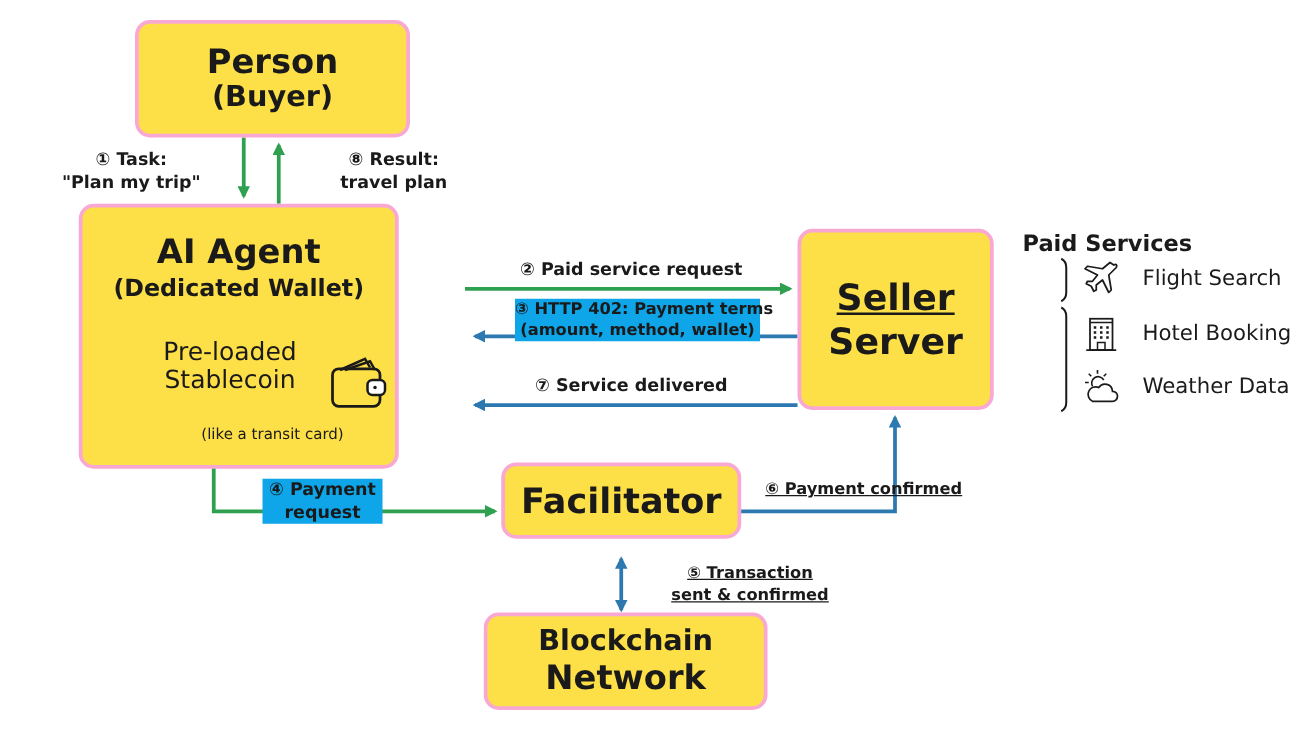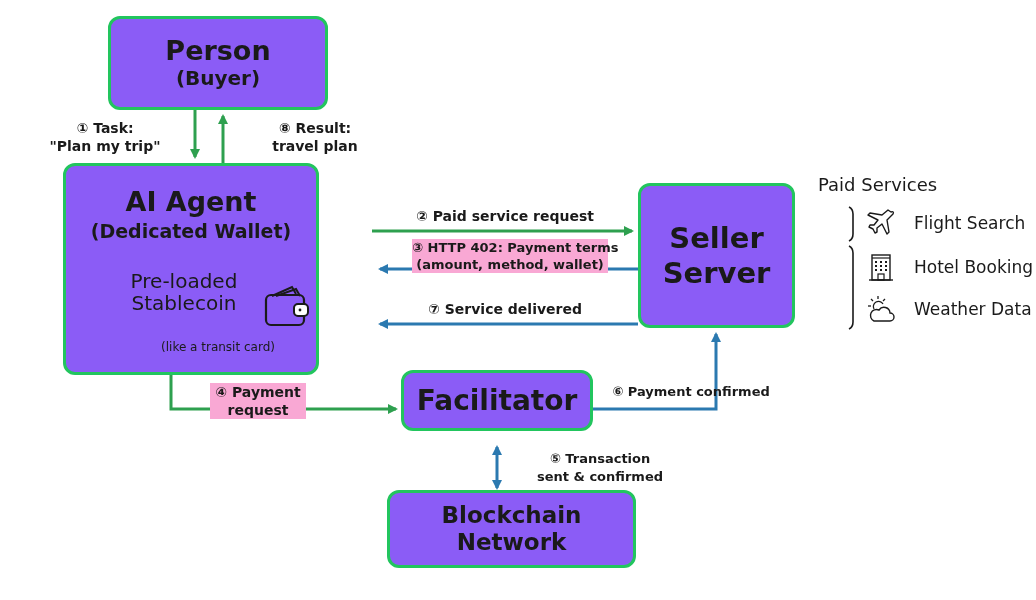--- a/index.html
+++ b/index.html
@@ -1,26 +1,26 @@
 <!DOCTYPE html>
 <html><head>
 <meta charset="utf-8">
 <style>
   html, body { margin:0; padding:0; background:#ffffff; }
   body { width:1036px; height:600px; position:relative; overflow:hidden;
          font-family:"DejaVu Sans", sans-serif; color:#1a1a1a; }
   svg.canvas { position:absolute; left:0; top:0; width:1036px; height:600px; }
-  .box { position:absolute; border:3px solid #22c55e; border-radius:12px; background:#8b5cf6;
+  .box { position:absolute; border:3px solid #f9a8d4; border-radius:12px; background:#fde047;
          box-sizing:border-box; display:flex; flex-direction:column; align-items:center; justify-content:center; text-align:center; }
   .box-title { font-weight:bold; line-height:1.18; }
-  .lbl { position:absolute; font-weight:bold; font-size:14px; line-height:18px; text-align:center; white-space:nowrap; background:#f9a8d4; }
+  .lbl { position:absolute; font-weight:bold; font-size:14px; line-height:18px; text-align:center; white-space:nowrap; background:#0ea5e9; }
   .lbl.nobg { background:transparent; }
-  .small { font-size:13px; }
+  .small { font-size:13px;text-decoration:underline; }
   .plain { position:absolute; font-size:20px; line-height:22px; text-align:center; white-space:nowrap; }
-  .svc-title { position:absolute; left:818px; top:174px; font-weight:normal; font-size:18px; }
+  .svc-title { position:absolute; left:818px; top:185px; font-weight:bold; font-size:18px; }
   .svc-item { position:absolute; left:866px; display:flex; align-items:center; gap:18px; font-size:17px; white-space:nowrap; }
   .svc-item svg { width:30px; height:30px; }
 </style>
 </head>
 <body>
 
 <svg class="canvas" viewBox="0 0 1036 600">
   <defs>
     <marker id="ag" markerWidth="10" markerHeight="10" refX="8" refY="5" orient="auto" markerUnits="userSpaceOnUse">
       <path d="M0,0 L10,5 L0,10 z" fill="#2ea04f"></path>
@@ -48,50 +48,50 @@
   <polyline points="592,409 716,409 716,334" fill="none" stroke="#2b79b0" stroke-width="3" marker-end="url(#ab)"></polyline>
 
   <line x1="497" y1="447" x2="497" y2="488" stroke="#2b79b0" stroke-width="3" marker-start="url(#abs)" marker-end="url(#ab)"></line>
 
   <path d="M849,207 Q853,209 853,214 L853,234 Q853,239 849,241" fill="none" stroke="#1a1a1a" stroke-width="1.6"></path>
   <path d="M849,246 Q853,248 853,253 L853,322 Q853,327 849,329" fill="none" stroke="#1a1a1a" stroke-width="1.6"></path>
 </svg>
 
 <div class="box" style="left:108px;top:16px;width:220px;height:94px;">
   <div class="box-title" style="font-size:27px;">Person</div>
-  <div class="box-title" style="font-size:20px;">(Buyer)</div>
+  <div class="box-title" style="font-size:23px;">(Buyer)</div>
 </div>
 
 <div class="box" style="left:63px;top:163px;width:256px;height:212px;justify-content:flex-start;">
   <div class="box-title" style="font-size:27px;margin-top:20px;">AI Agent</div>
   <div class="box-title" style="font-size:19px;margin-top:2px;">(Dedicated Wallet)</div>
 </div>
 <div class="plain" style="left:128px;top:270px;width:112px;">Pre-loaded</div>
 <div class="plain" style="left:128px;top:292px;width:112px;">Stablecoin</div>
 <svg style="position:absolute;left:262px;top:284px;width:50px;height:44px;" viewBox="0 0 50 44">
   <path d="M10,12 L30,3 L34,10" fill="none" stroke="#1a1a1a" stroke-width="2"></path>
   <path d="M14,12 L34,5 L38,12" fill="none" stroke="#1a1a1a" stroke-width="2"></path>
   <rect x="4" y="11" width="38" height="30" rx="5" fill="none" stroke="#1a1a1a" stroke-width="2.2"></rect>
   <rect x="32" y="20" width="14" height="12" rx="4" fill="#fff" stroke="#1a1a1a" stroke-width="2"></rect>
   <circle cx="38" cy="26" r="1.4" fill="#1a1a1a"></circle>
 </svg>
 <div class="plain" style="left:130px;top:336px;width:176px;font-size:12px;">(like a transit card)</div>
 
 <div class="box" style="left:638px;top:183px;width:157px;height:145px;">
-  <div class="box-title" style="font-size:29px;">Seller</div>
+  <div class="box-title" style="font-size:29px;text-decoration:underline;">Seller</div>
   <div class="box-title" style="font-size:29px;">Server</div>
 </div>
 
 <div class="box" style="left:401px;top:370px;width:192px;height:61px;">
   <div class="box-title" style="font-size:28px;">Facilitator</div>
 </div>
 
-<div class="box" style="left:387px;top:490px;width:249px;height:78px;">
+<div class="box" style="left:387px;top:490px;width:227px;height:78px;">
   <div class="box-title" style="font-size:23px;">Blockchain</div>
-  <div class="box-title" style="font-size:23px;">Network</div>
+  <div class="box-title" style="font-size:27px;">Network</div>
 </div>
 
 <div class="lbl nobg" style="left:40px;top:119px;width:130px;">
   <div>① Task:</div>
   <div>"Plan my trip"</div>
 </div>
 <div class="lbl nobg" style="left:260px;top:119px;width:110px;">
   <div>⑧ Result:</div>
   <div>travel plan</div>
 </div>

